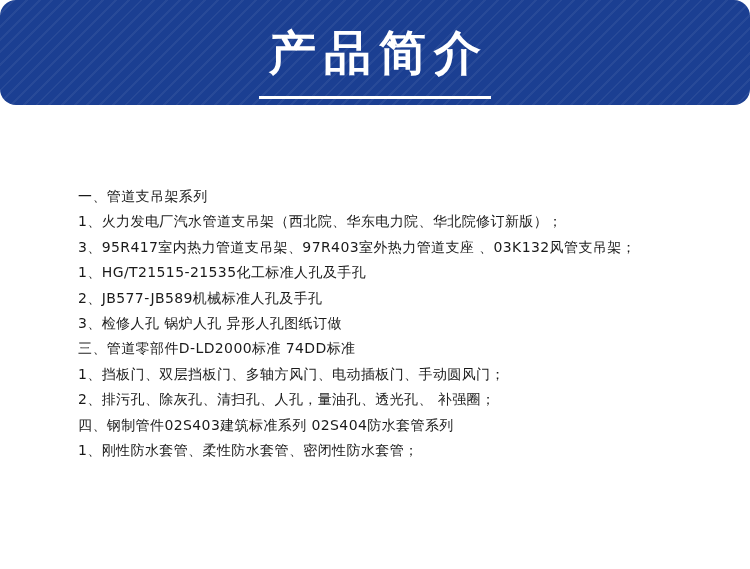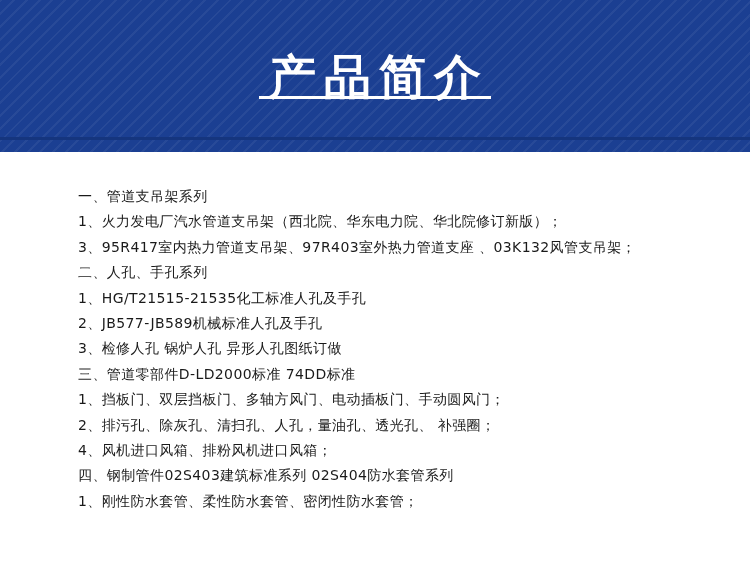--- a/index.html
+++ b/index.html
@@ -16,30 +16,31 @@
   .page {
     position: relative;
     width: 750px;
     height: 569px;
     background: #ffffff;
   }
   
   .banner {
     position: relative;
     width: 750px;
-    height: 152px;
+    height: 105px;
     background-color: #1b3f92;
     background-image: repeating-linear-gradient(
         135deg,
         rgba(255,255,255,0.055) 0px,
         rgba(255,255,255,0.055) 2px,
         rgba(0,0,0,0.0) 2px,
         rgba(0,0,0,0.0) 9px
     );
     overflow: hidden;
+    border-radius: 16px;
   }
   .banner-inner {
     position: absolute;
     left: 0; right: 0; top: 0; bottom: 0;
     display: flex;
     align-items: center;
     justify-content: center;
   }
   .banner-title {
     color: #ffffff;
@@ -105,27 +106,25 @@
     </div>
     <div class="banner-underline"></div>
     <div class="banner-bottom-rule"></div>
   </div>
 
   <div class="content">
     <ul class="lines">
       <li class="line heading">一、管道支吊架系列</li>
       <li class="line">1、火力发电厂汽水管道支吊架（西北院、华东电力院、华北院修订新版）；</li>
       <li class="line">3、95R417室内热力管道支吊架、97R403室外热力管道支座 、03K132风管支吊架；</li>
-      <li class="line heading">二、人孔、手孔系列</li>
       <li class="line">1、HG/T21515-21535化工标准人孔及手孔</li>
       <li class="line">2、JB577-JB589机械标准人孔及手孔</li>
       <li class="line">3、检修人孔 锅炉人孔 异形人孔图纸订做</li>
       <li class="line heading">三、管道零部件D-LD2000标准 74DD标准</li>
       <li class="line">1、挡板门、双层挡板门、多轴方风门、电动插板门、手动圆风门；</li>
       <li class="line">2、排污孔、除灰孔、清扫孔、人孔，量油孔、透光孔、 补强圈；</li>
-      <li class="line">4、风机进口风箱、排粉风机进口风箱；</li>
       <li class="line heading">四、钢制管件02S403建筑标准系列 02S404防水套管系列</li>
       <li class="line">1、刚性防水套管、柔性防水套管、密闭性防水套管；</li>
 
     </ul>
   </div>
 
 </div>
 
 </body></html>

